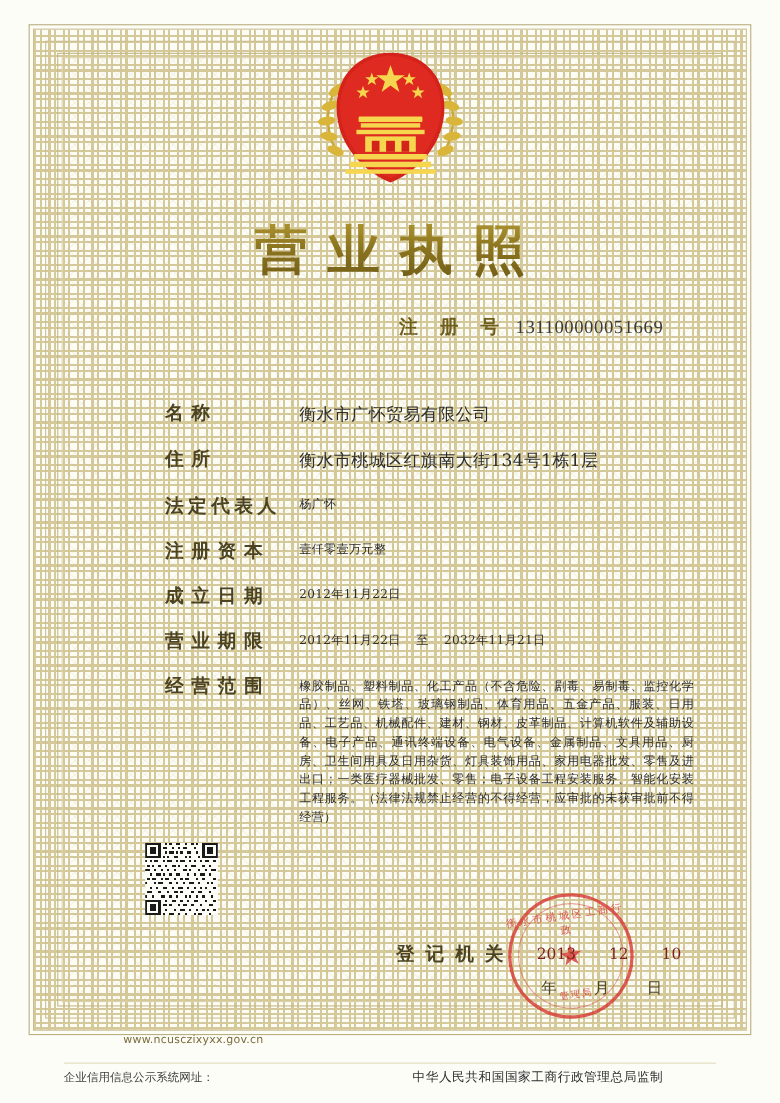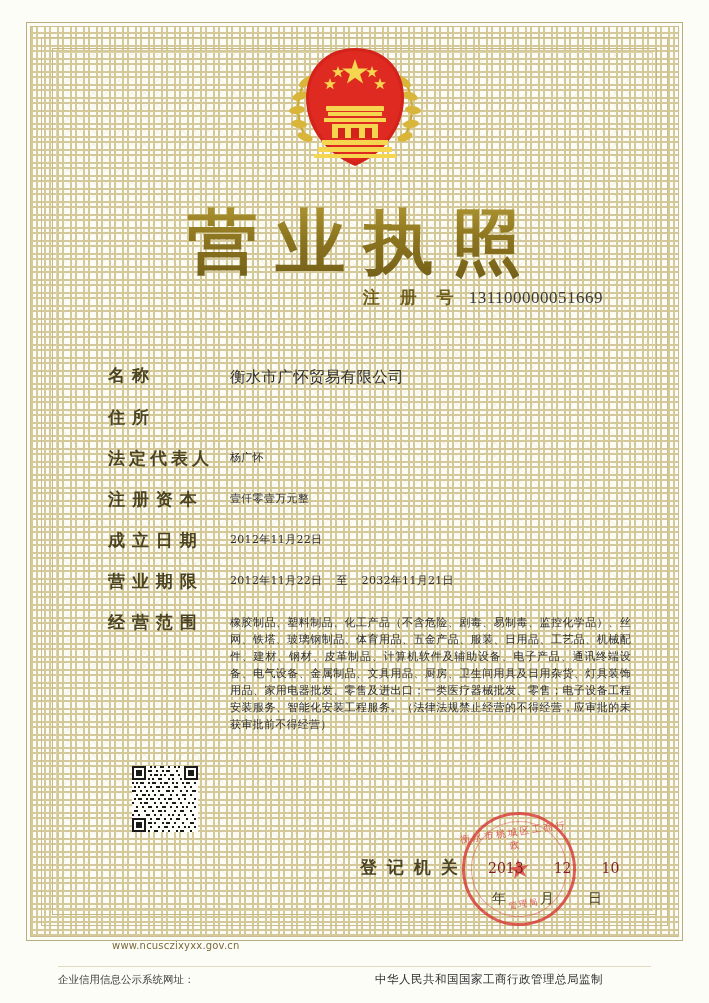--- a/index.html
+++ b/index.html
@@ -84,21 +84,21 @@
     height: 132px;
   }
 
   
   .title {
     position: absolute;
     left: 0; right: 0; top: 196px;
     text-align: center;
     font-family: Liberation Sans, sans-serif;
     font-weight: bold;
-    font-size: 70px;
+    font-size: 48px;
     letter-spacing: 18px;
     color: #7d6a1f;
     background: linear-gradient(180deg, #b59b34 0%, #8c7520 45%, #6d5a17 100%);
     -webkit-background-clip: text;
     background-clip: text;
     -webkit-text-fill-color: transparent;
     text-indent: 18px;
   }
 
   .regno {
@@ -136,20 +136,21 @@
     margin-bottom: 18px;
   }
   .row .label {
     width: 122px;
     flex: 0 0 122px;
     font-size: 17px;
     font-weight: bold;
     color: #4b4321;
     font-family: "DejaVu Serif", "Liberation Serif", serif;
     letter-spacing: 0.5px;
+    margin-left: 42px;
   }
   .row .label.sp1 { letter-spacing: 4px; }
   .row .value {
     flex: 1;
     font-size: 11px;
     color: #2d2d2d;
     font-family: "DejaVu Serif", "Liberation Serif", serif;
     padding-top: 3px;
     letter-spacing: 0.3px;
   }
@@ -354,20 +355,21 @@
   <div class="fields">
 
     <div class="row">
       <div class="label">名          称</div>
       <div class="value big">衡水市广怀贸易有限公司</div>
     </div>
 
 
     <div class="row">
       <div class="label">住          所</div>
+      <div class="value big">衡水市桃城区红旗南大街134号1栋1层</div>
     </div>
 
     <div class="row">
       <div class="label sp1">法定代表人</div>
       <div class="value">杨广怀</div>
     </div>
 
     <div class="row">
       <div class="label">注 册 资 本</div>
       <div class="value">壹仟零壹万元整</div>

